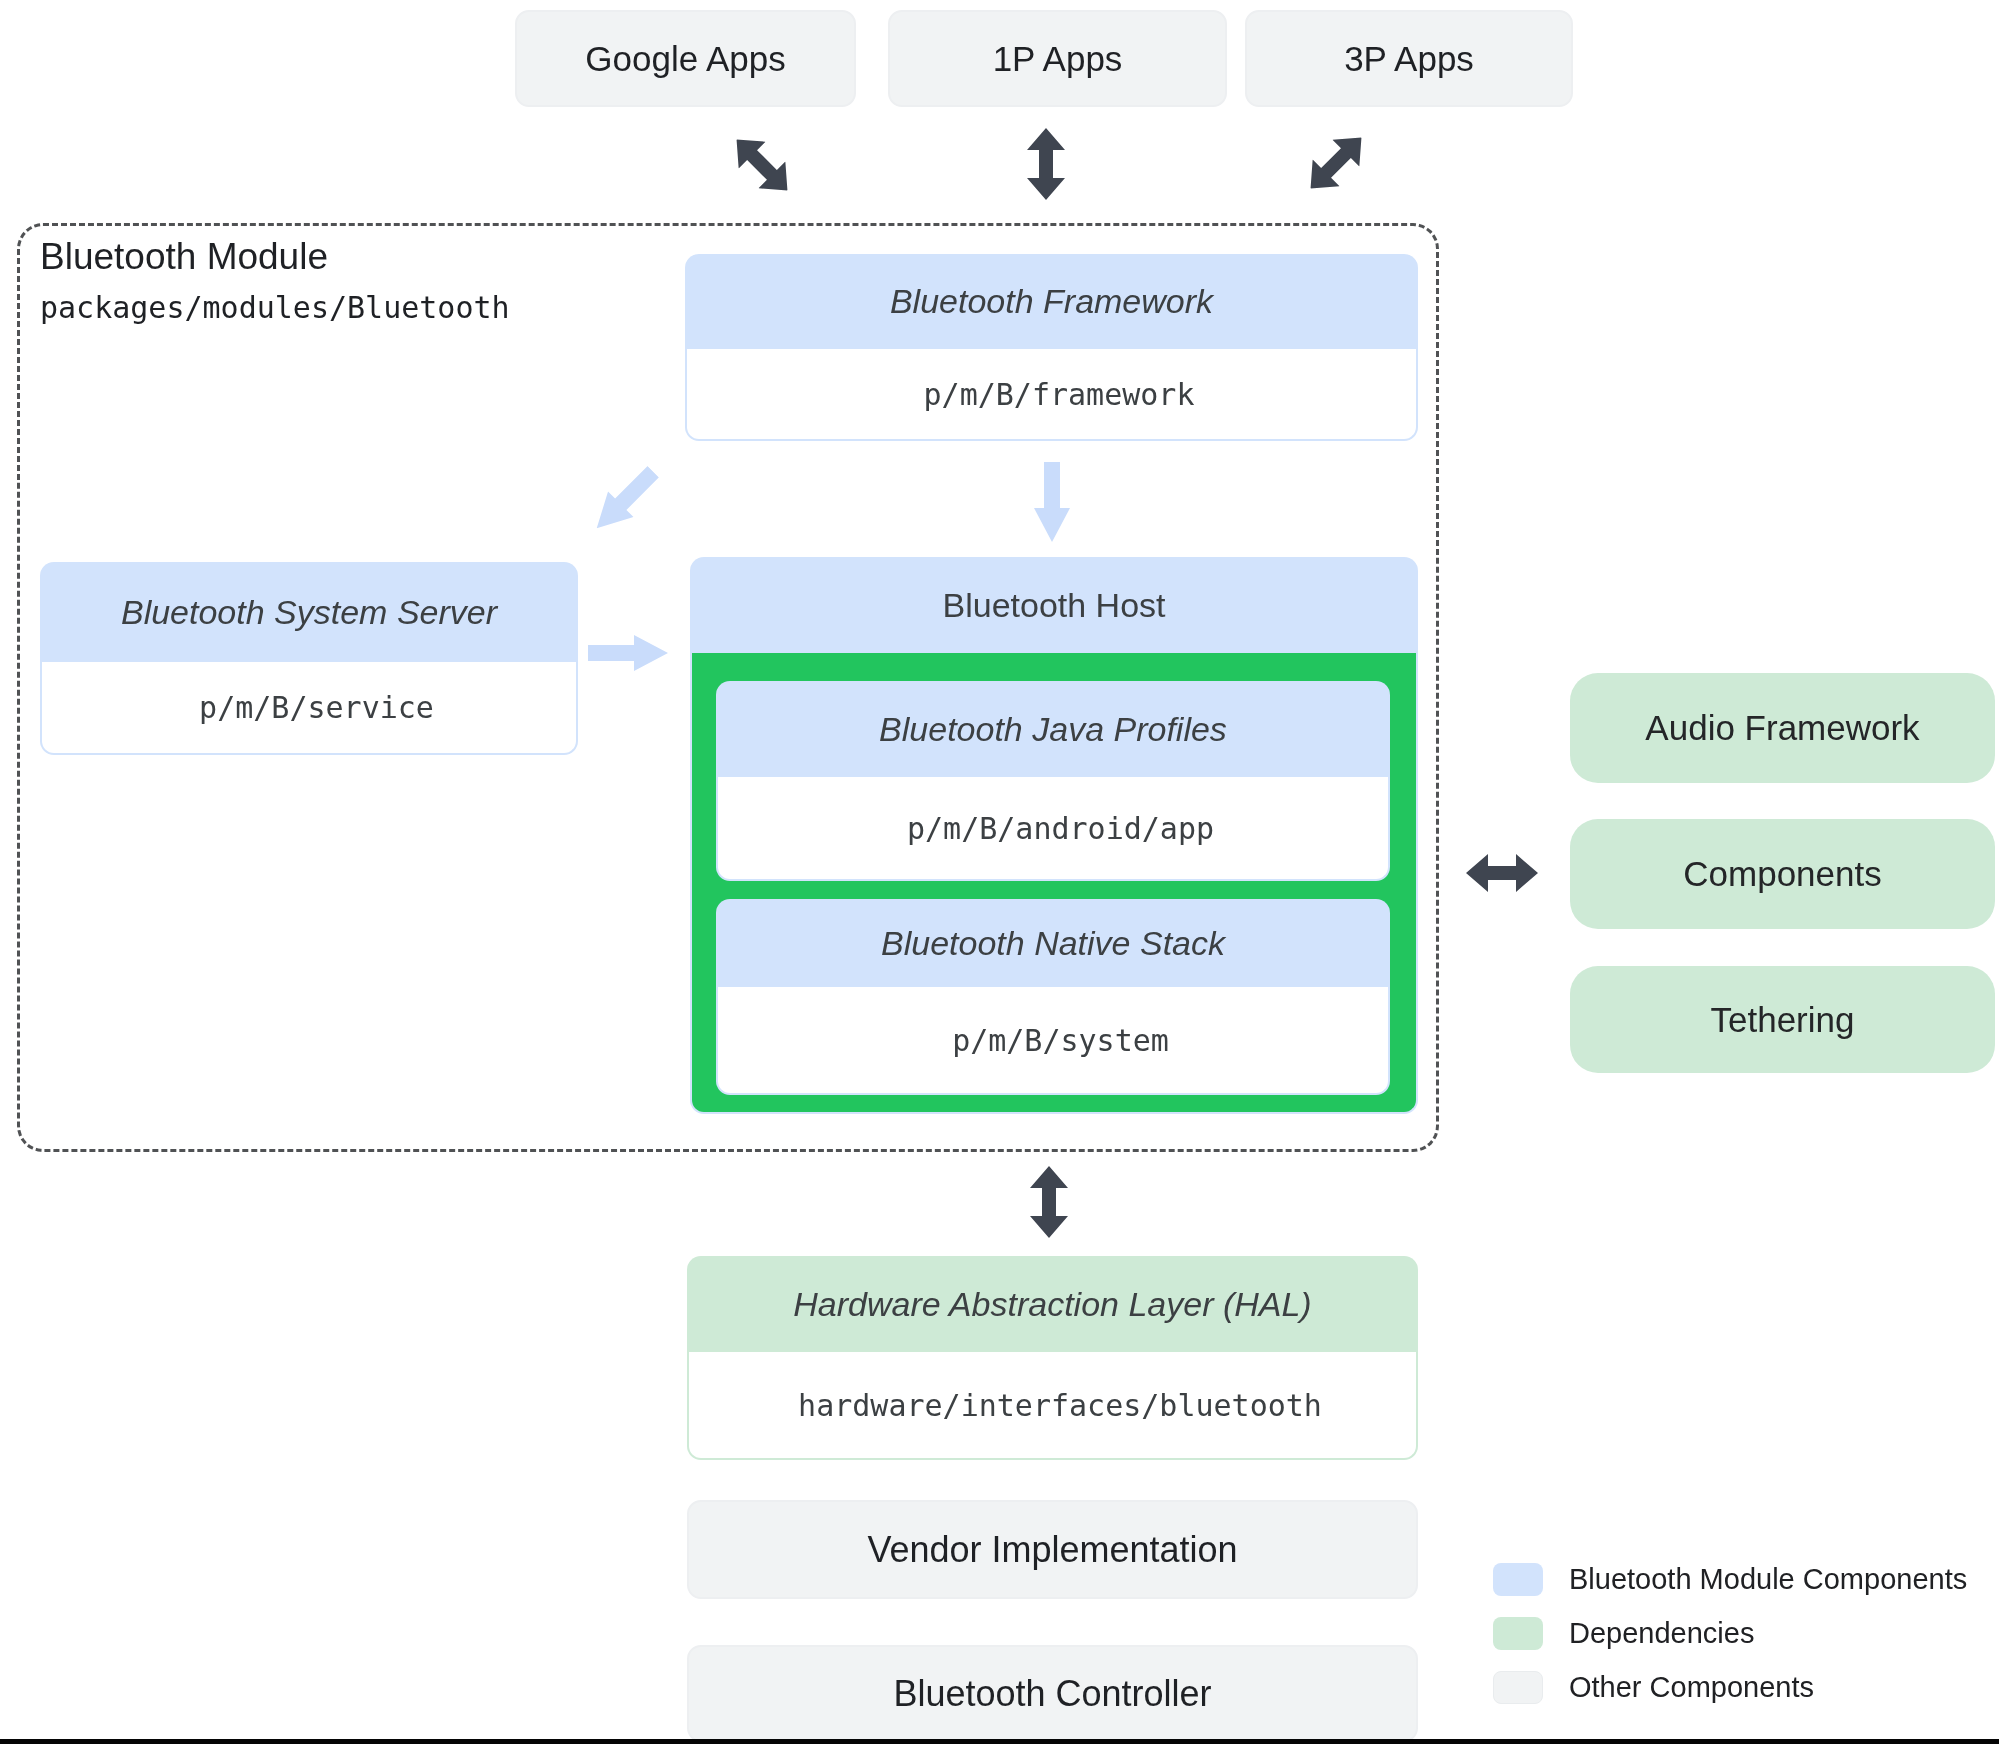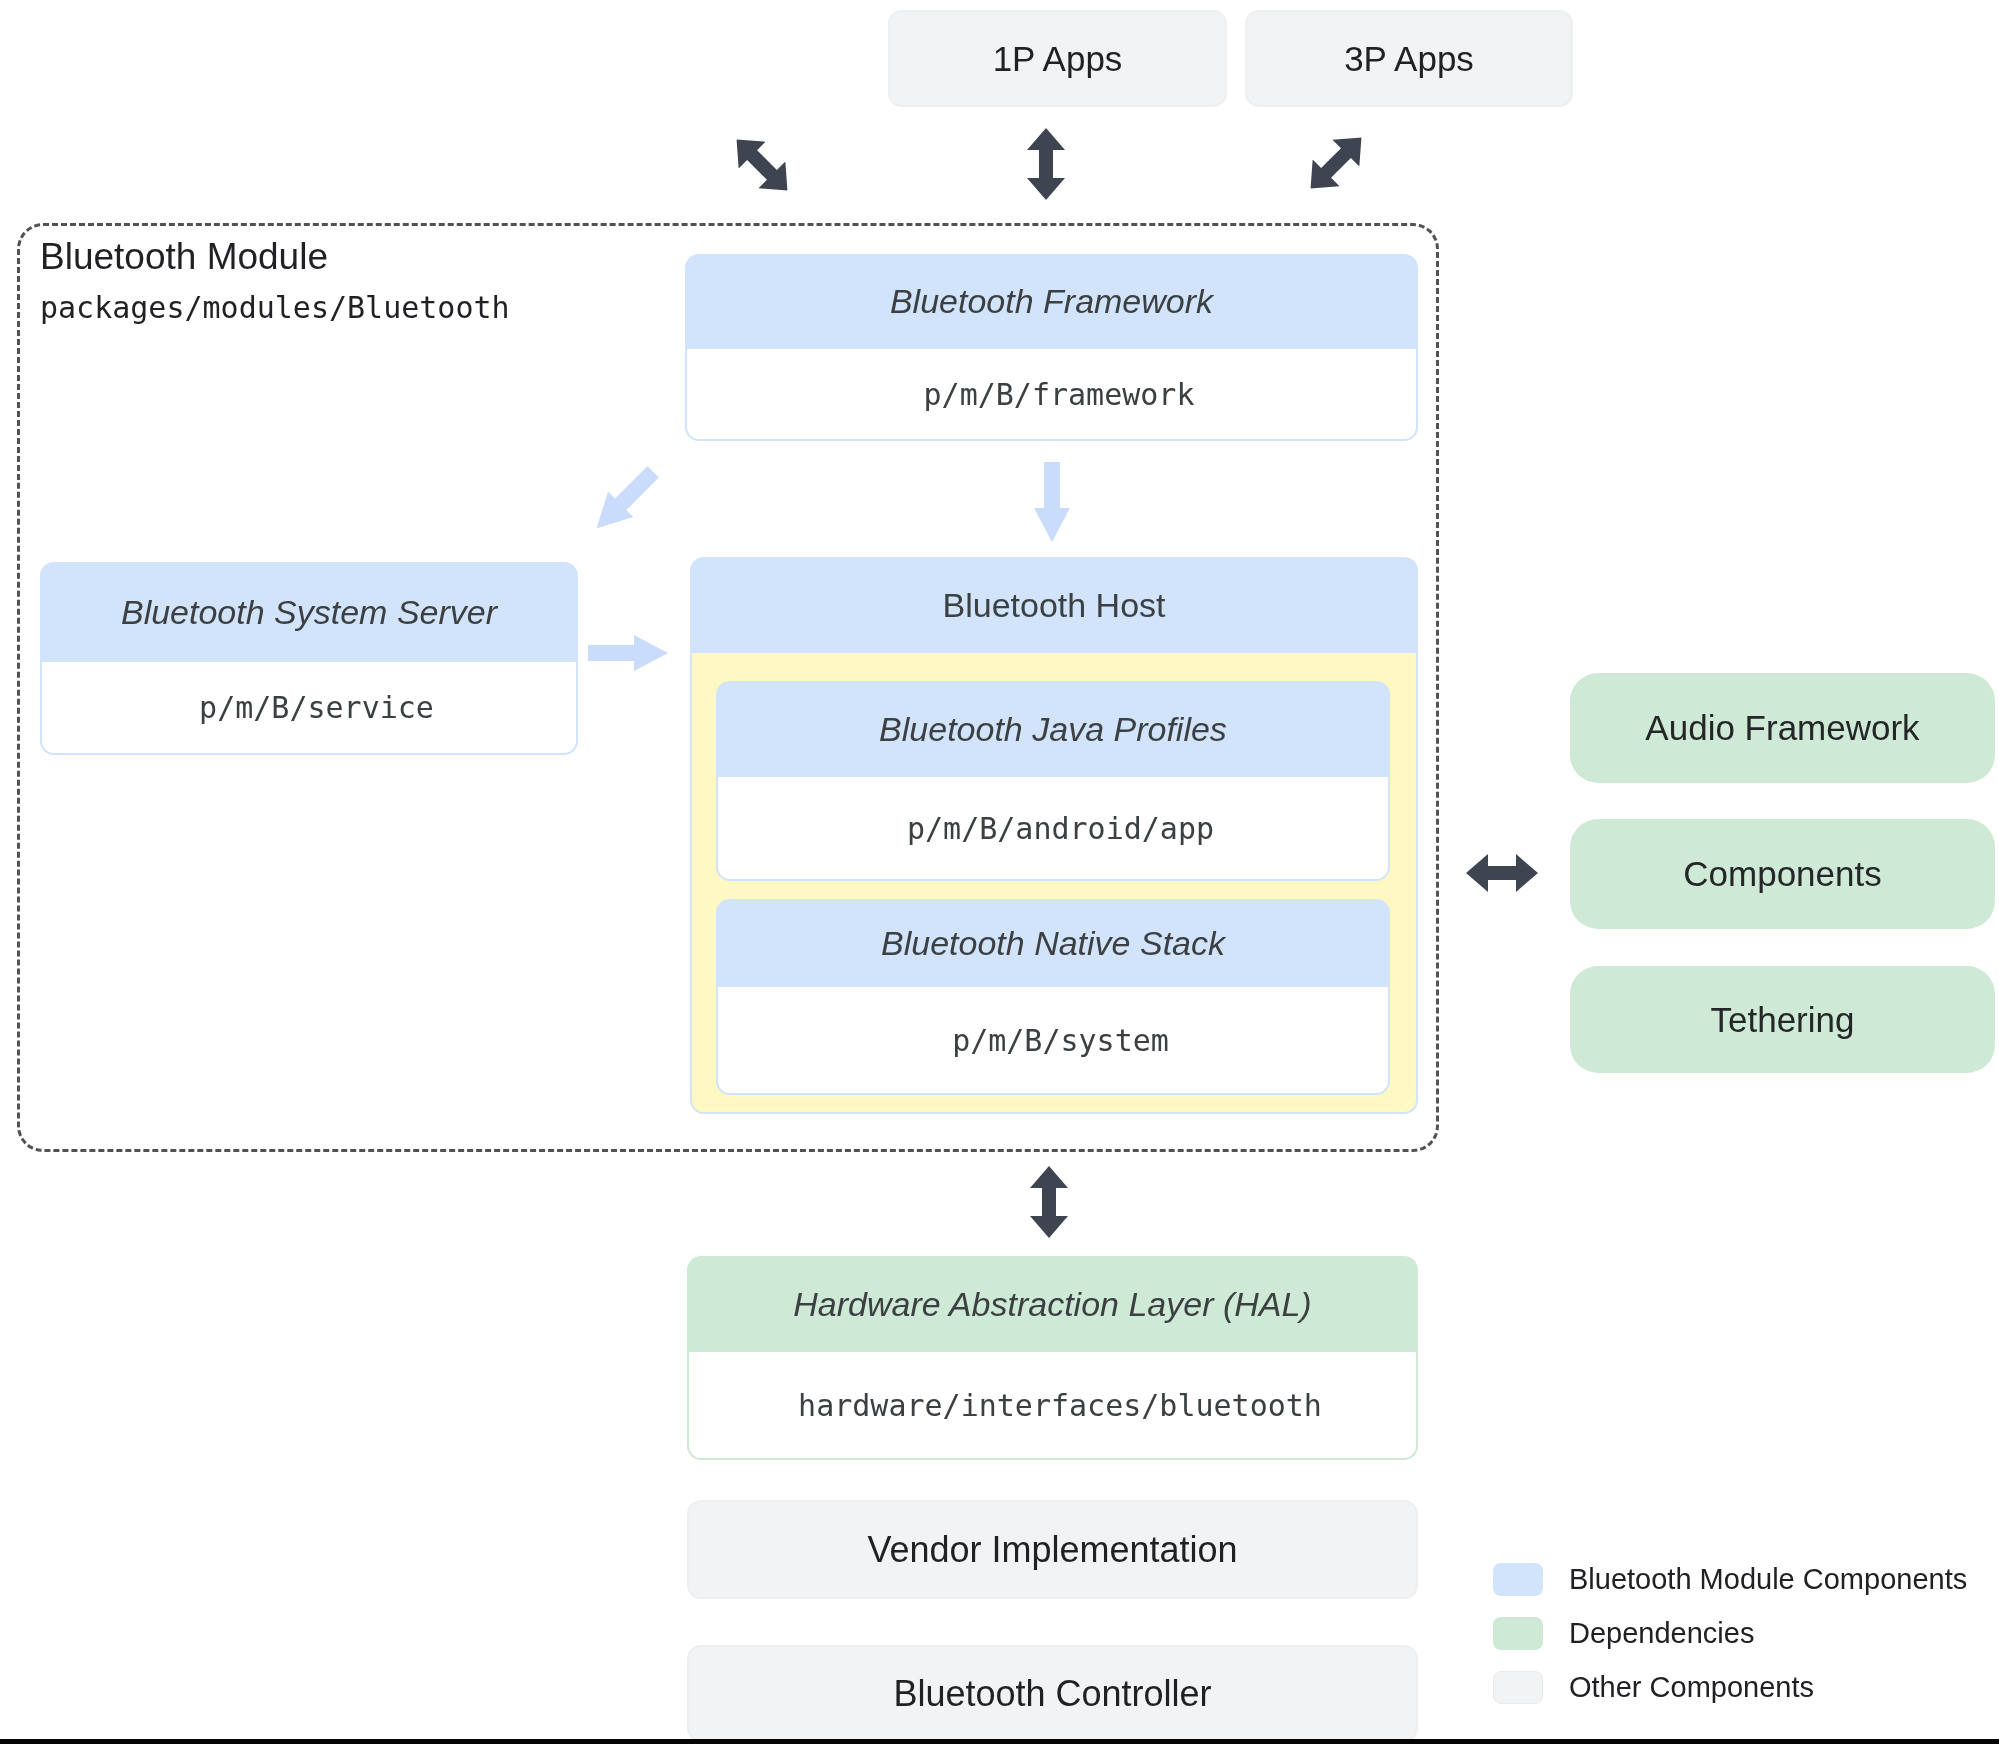--- a/index.html
+++ b/index.html
@@ -36,21 +36,21 @@
   .green > .hd{background:#ceead6;}
   .green > .bd{border:2px solid #ceead6;border-top:none;}
 
   
   .host{position:absolute;display:flex;flex-direction:column;box-sizing:border-box;}
   .host .hd{
     height:96px;background:#d2e3fc;border-radius:14px 14px 0 0;
     display:flex;align-items:center;justify-content:center;font-size:34px;color:#3c4043;
   }
   .host .hostbody{
-    position:relative;flex:1;background:#fef9c3;border:2px solid #d2e3fc;border-top:none;
+    position:relative;flex:1;background:#22c55e;border:2px solid #d2e3fc;border-top:none;
     border-radius:0 0 14px 14px;box-sizing:border-box;
   }
 
   
   .module{
     position:absolute;border:3px dashed #505254;border-radius:26px;box-sizing:border-box;
   }
   .module-label{position:absolute;left:40px;top:236px;}
   .module-title{font-size:37px;color:#1f2125;}
   .module-path{font-family:"DejaVu Sans Mono",monospace;font-size:30px;color:#1f2125;margin-top:12px;}
@@ -65,20 +65,23 @@
 
   .bottom-line{position:absolute;left:0;top:1739px;width:100%;height:5px;background:#050505;}
 
   .arrow{position:absolute;line-height:0;}
 </style>
 </head>
 <body>
 
 <div class="canvas">
 
+  <div class="graybox" style="left:515px;top:10px;width:341px;height:97px;">
+    <span>Google Apps</span>
+  </div>
   <div class="graybox" style="left:888px;top:10px;width:339px;height:97px;">
     <span>1P Apps</span>
   </div>
   <div class="graybox" style="left:1245px;top:10px;width:328px;height:97px;">
     <span>3P Apps</span>
   </div>
 
   <div class="arrow" style="left:726px;top:146px;transform:rotate(45deg);">
     <svg width="72" height="38" viewBox="0 0 72 38">
         <polygon fill="#3f4550" points="0,19 22,0 22,12 50,12 50,0 72,19 50,38 50,26 22,26 22,38"></polygon>

